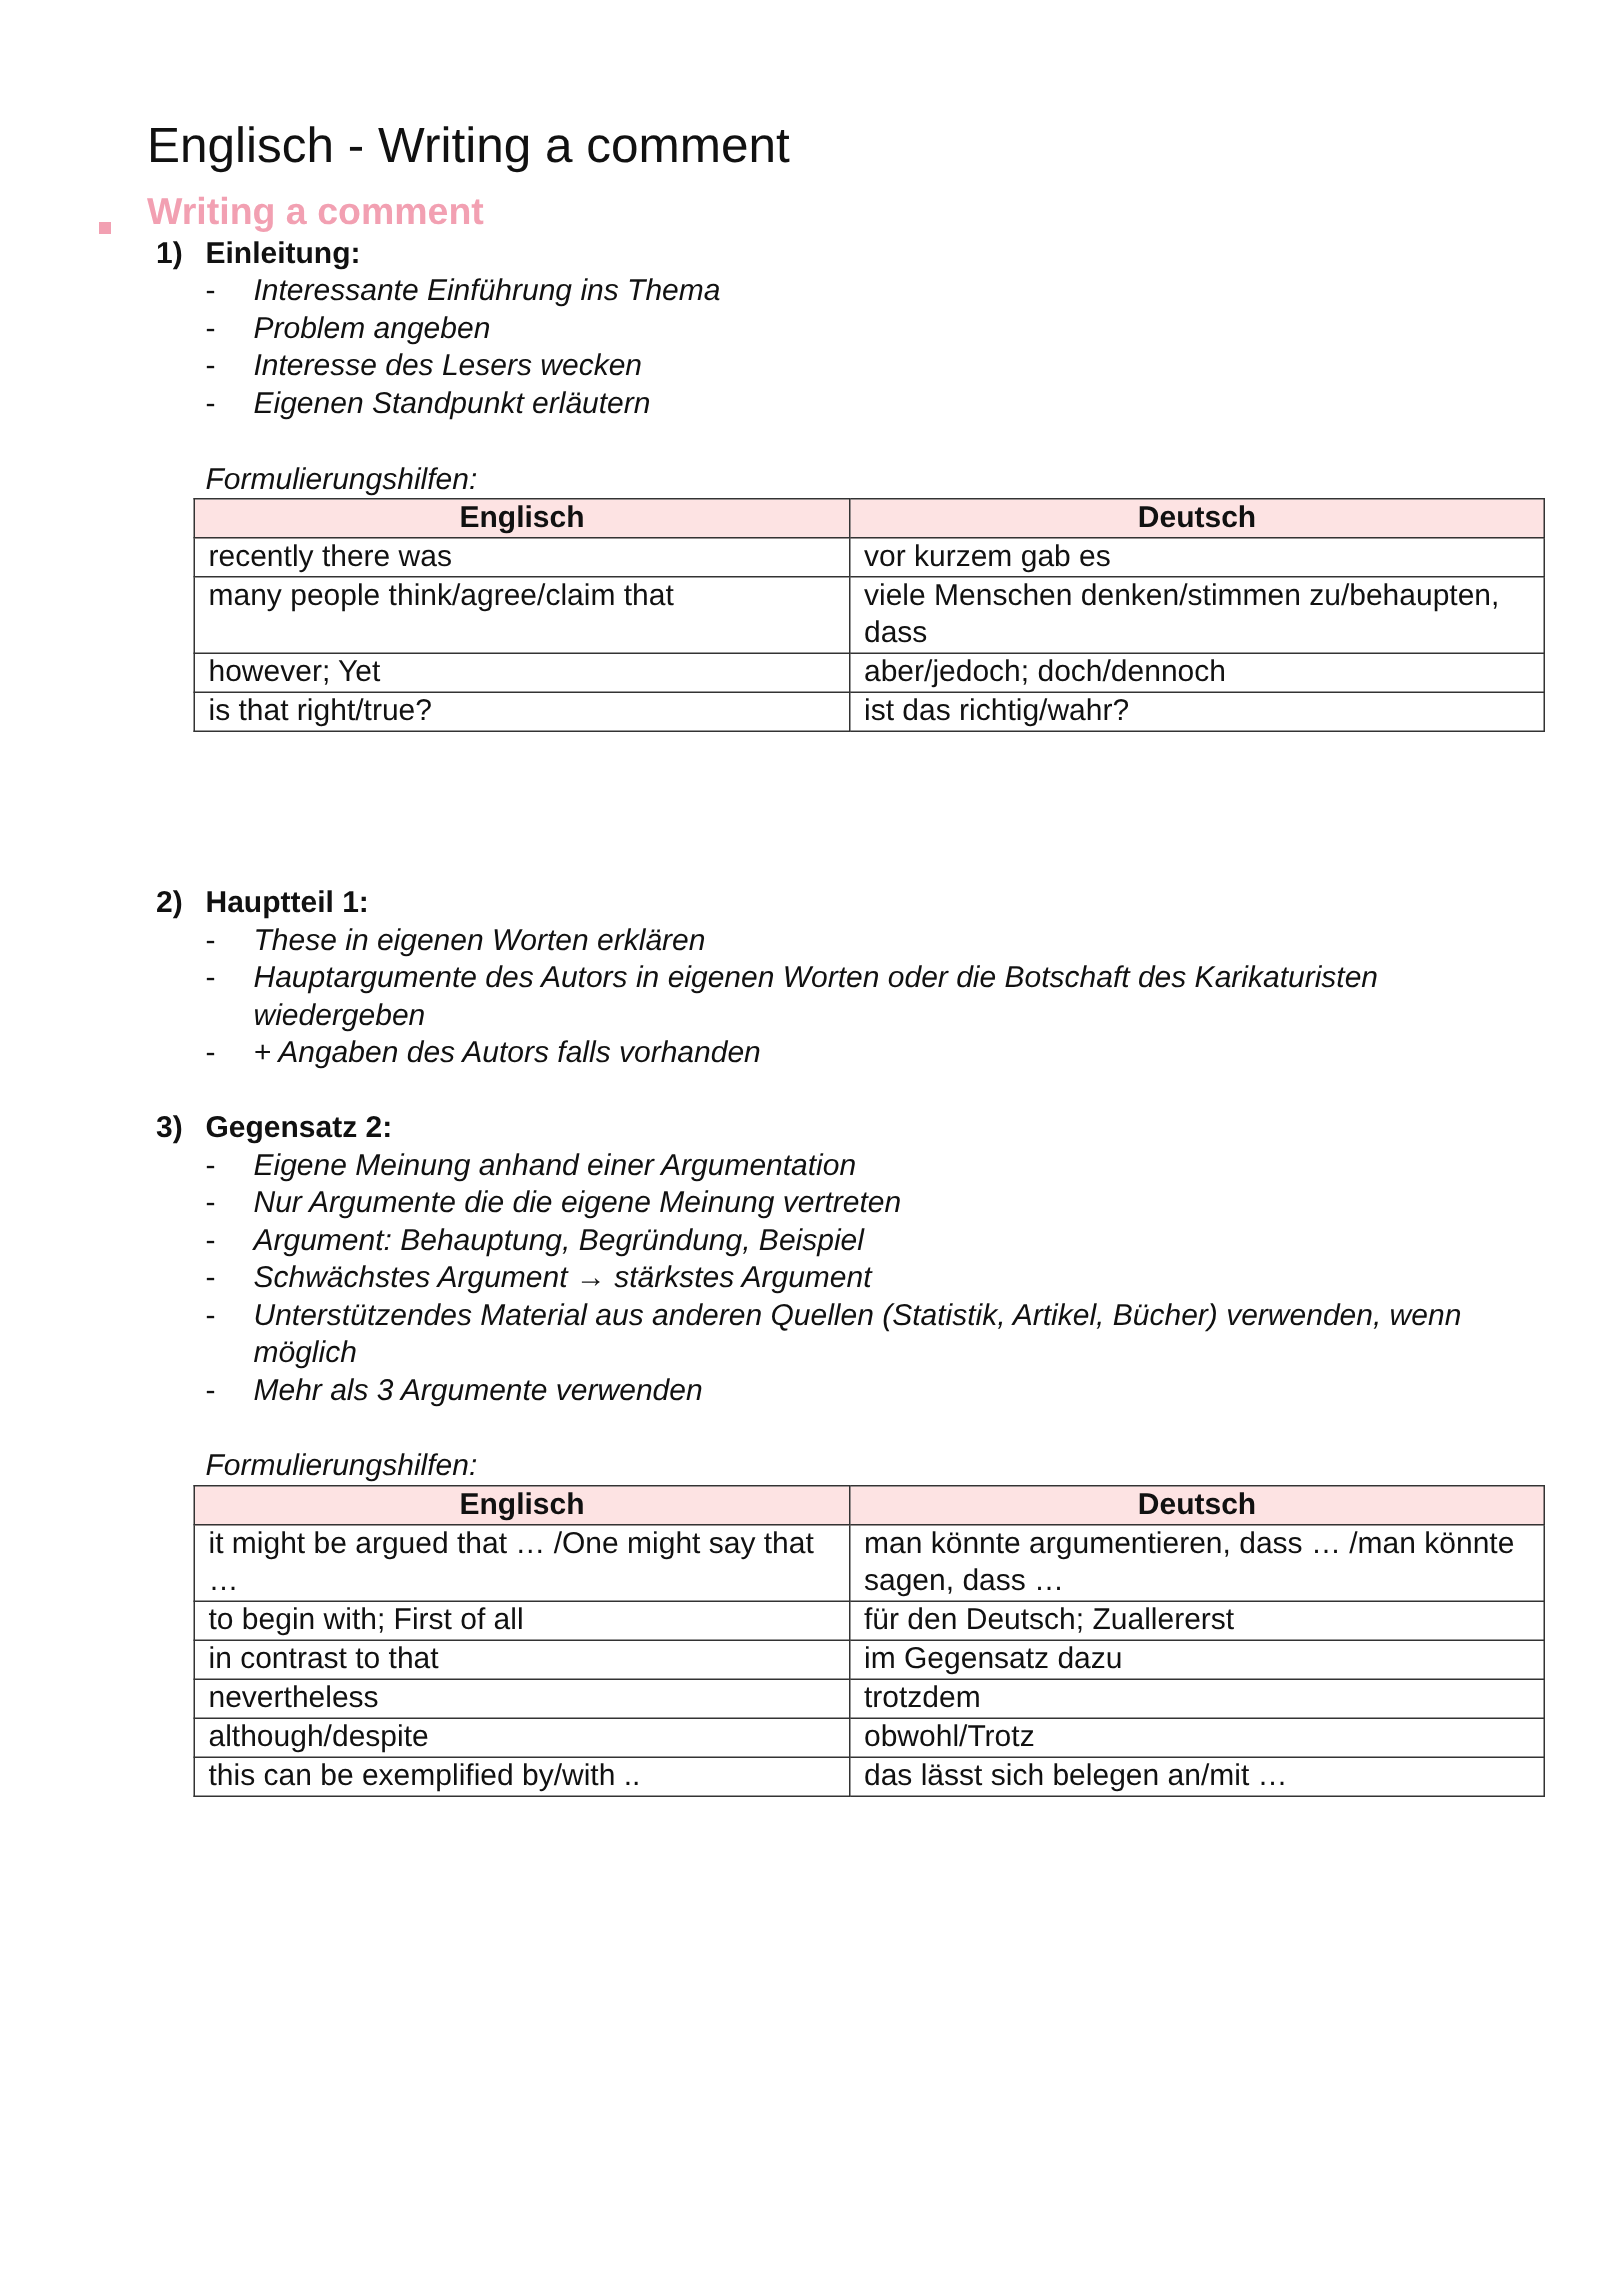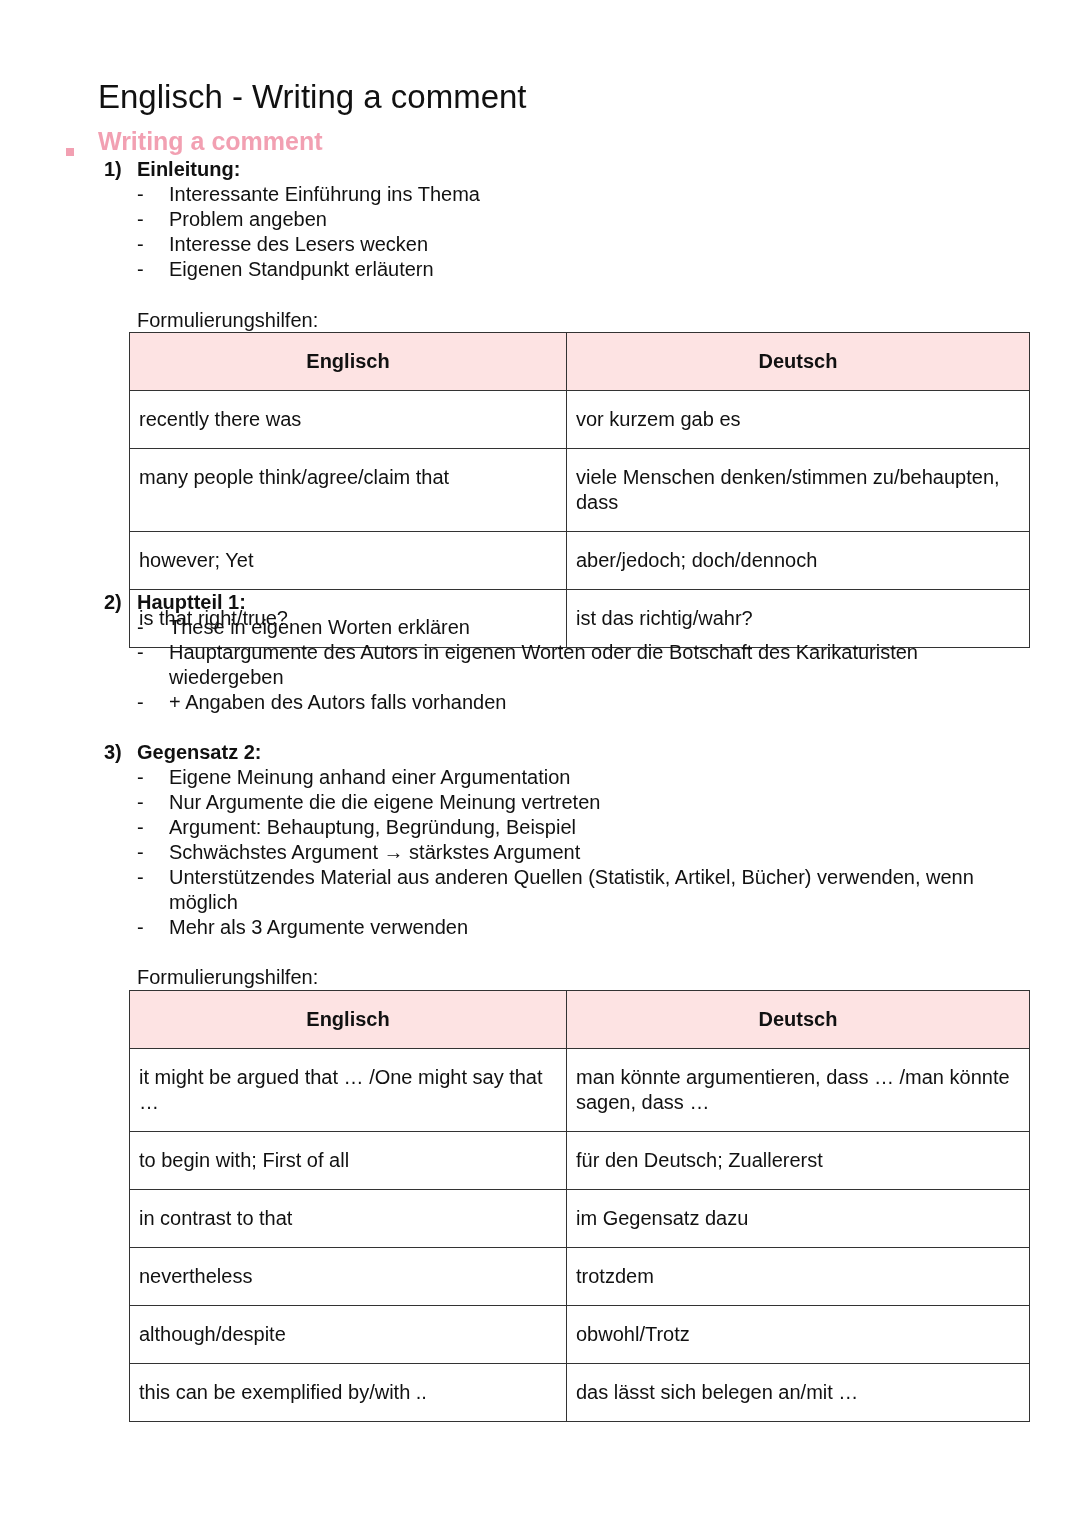--- a/index.html
+++ b/index.html
@@ -7,24 +7,24 @@
   .title { position: absolute; left: 82px; top: 62px; font-size: 33px; font-weight: normal; margin: 16px; }
   .section-head { position: absolute; left: 66px; top: 127px; display: flex; align-items: flex-end; }
   .bullet-square { width: 8px; height: 8px; background: #f2a0b2; margin-right: 24px; margin-top: 2px; }
   .section-title { font-size: 25px; font-weight: bold; color: #f2a0b2; }
   .block { position: absolute; left: 104px; width: 930px; }
   .num-head { font-size: 20px; font-weight: bold; display: flex; line-height: 25px; }
   .num-head .num { width: 33px; }
   ul.dash { list-style: none; margin: 0; padding: 0; }
   ul.dash li { font-size: 20px; line-height: 25px; display: flex; }
   ul.dash li .dash-glyph { width: 32px; padding-left: 33px; box-sizing: content-box; }
-  ul.dash li .txt { flex: 1; }
-  .form-label { position: absolute; left: 137px; font-size: 20px; }
+  ul.dash li .txt { flex: 1; font-style: italic; }
+  .form-label { position: absolute; left: 137px; font-size: 20px; font-style: italic; }
   table.vocab { position: absolute; left: 129px; width: 901px; border-collapse: collapse; font-size: 20px; }
-  table.vocab td, table.vocab th { border: 1.5px solid #333333; padding: 16px 9px; line-height: 25px; vertical-align: top; text-align: left; }
+  table.vocab td, table.vocab th { border: 1.5px solid #333333; padding: 0 9px; line-height: 25px; vertical-align: top; text-align: left; }
   table.vocab th { background: #fde3e3; font-weight: bold; text-align: center; }
   table.vocab col.c1 { width: 437px; }
 </style>
 </head>
 <body>
 
 <h1 class="title">Englisch - Writing a comment</h1>
 
 <div class="section-head">
   <span class="bullet-square"></span>

